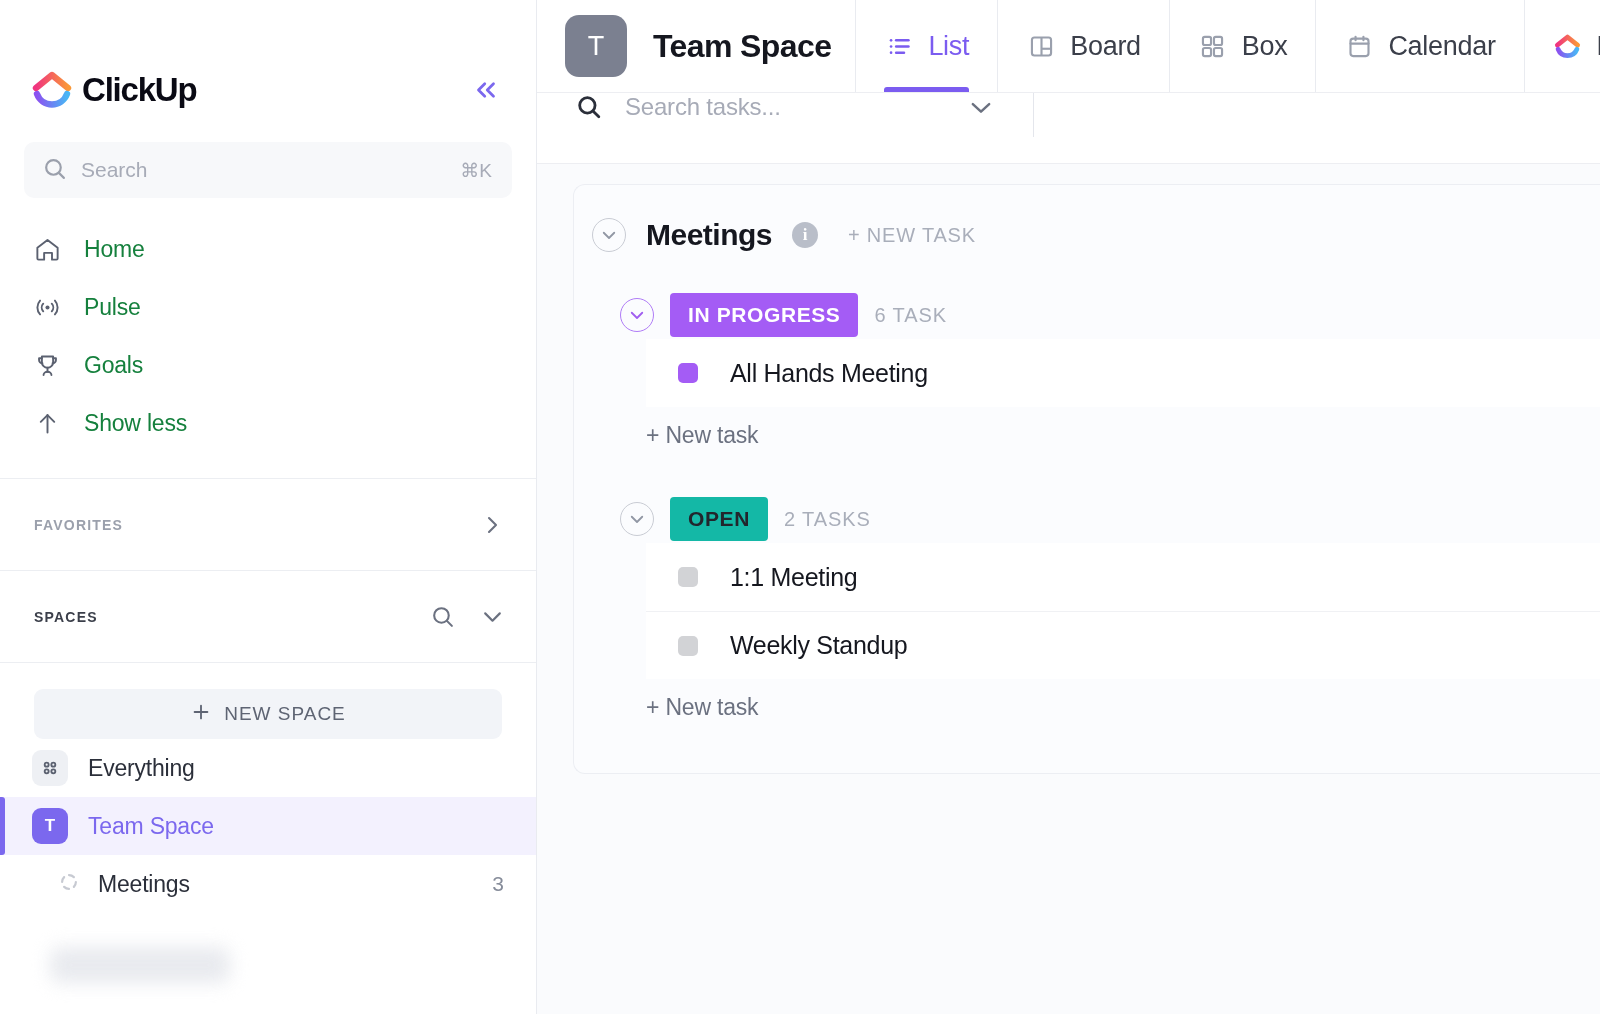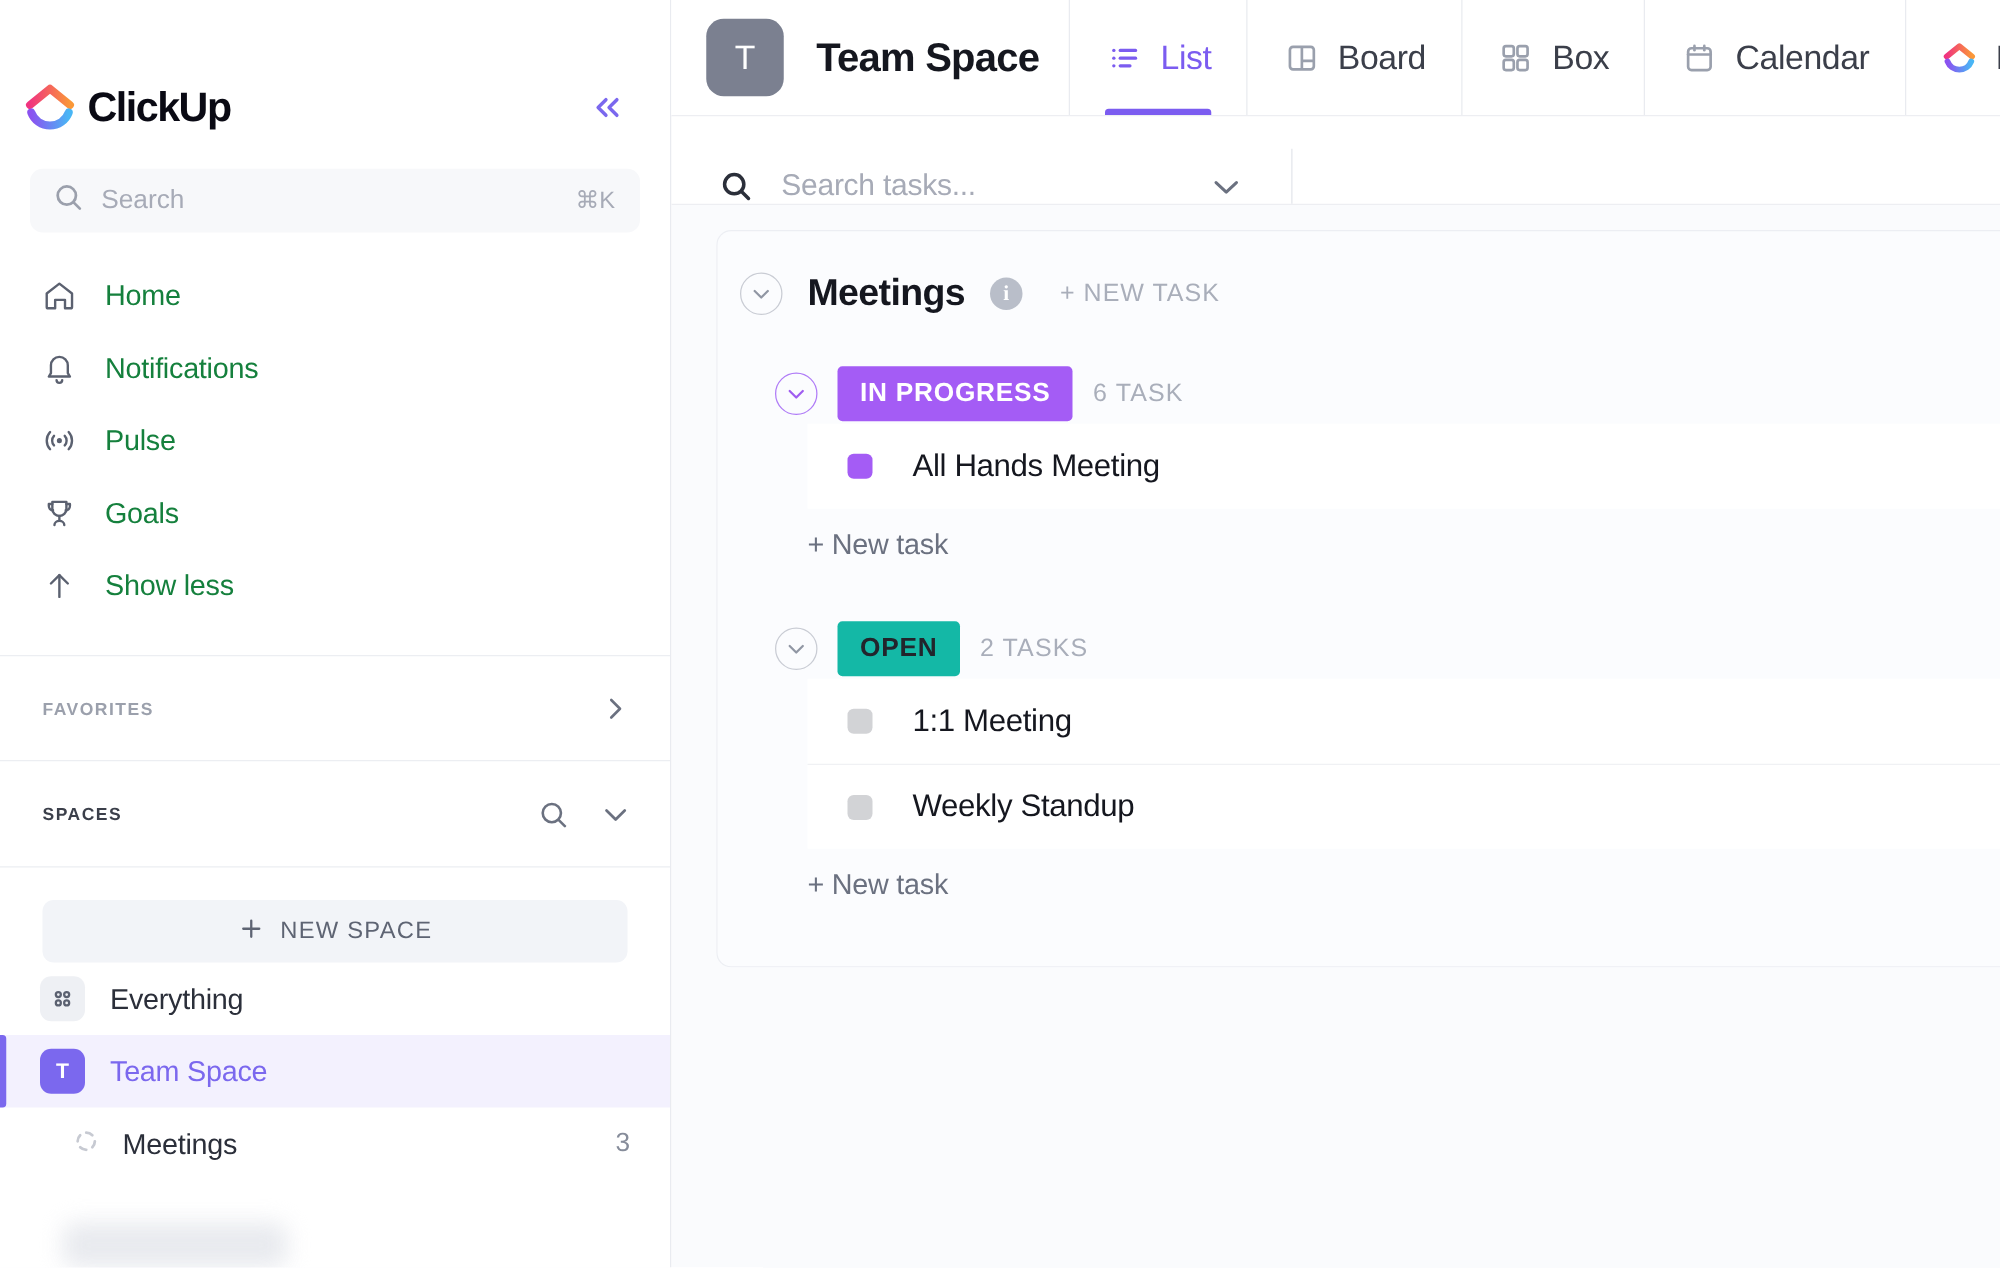--- a/index.html
+++ b/index.html
@@ -21,21 +21,21 @@
     border-right: 1px solid #e9ebf0;
     position: relative;
     flex: 0 0 537px;
     display: flex;
     flex-direction: column;
   }
   .sb-top {
     height: 92px;
     display: flex;
     align-items: center;
-    padding: 0 30px 0 20px;
+    padding: 0 30px 0 32px;
     margin-top: 44px;
   }
   .logo-wrap { display: flex; align-items: center; gap: 10px; }
   .logo-mark { width: 40px; height: 40px; display: block; }
   .logo-text {
     font-size: 33px;
     font-weight: 700;
     letter-spacing: -1.2px;
     color: #0a0a14;
   }
@@ -238,21 +238,21 @@
     bottom: 0;
     height: 5px;
     border-radius: 3px 3px 0 0;
     background: #7b5cf0;
   }
 
   .searchbar {
     height: 72px;
     flex: 0 0 72px;
     display: flex;
-    align-items: flex-end;
+    align-items: flex-start;
     padding-left: 38px;
     border-top: 1px solid #edeef2;
     border-bottom: 1px solid #edeef2;
     background: #fff;
   }
   .searchbar .sico { color: #2b2f3a; display: flex; align-items: center; }
   .searchbar .ph {
     font-size: 24px;
     color: #a7abb7;
     margin-left: 22px;
@@ -439,29 +439,20 @@
     </div>
 
     <nav class="nav">
       <div class="nav-item">
         <span class="nav-ico">
           <svg width="27" height="27" viewBox="0 0 24 24" fill="none" stroke="currentColor" stroke-width="1.7" stroke-linecap="round" stroke-linejoin="round">
             <path d="M3 10.5 L12 3.5 L21 10.5 V20 a1 1 0 0 1-1 1h-4v-6H9v6H4a1 1 0 0 1-1-1z"></path>
           </svg>
         </span>
         <span class="lbl">Home</span>
-      </div>
-      <div class="nav-item">
-        <span class="nav-ico">
-          <svg width="27" height="27" viewBox="0 0 24 24" fill="none" stroke="currentColor" stroke-width="1.7" stroke-linecap="round" stroke-linejoin="round">
-            <path d="M18 15.5V10a6 6 0 1 0-12 0v5.5L4.5 18h15z"></path>
-              <path d="M10 20.5a2 2 0 0 0 4 0"></path>
-          </svg>
-        </span>
-        <span class="lbl">Notifications</span>
       </div>
       <div class="nav-item">
         <span class="nav-ico">
           <svg width="27" height="27" viewBox="0 0 24 24" fill="none" stroke="currentColor" stroke-width="1.7" stroke-linecap="round">
             <circle cx="12" cy="12" r="1.8" fill="currentColor" stroke="none"></circle>
             <path d="M8.2 8.6a5 5 0 0 0 0 6.8"></path>
               <path d="M15.8 8.6a5 5 0 0 1 0 6.8"></path>
             <path d="M5.4 5.9a9 9 0 0 0 0 12.2"></path>
               <path d="M18.6 5.9a9 9 0 0 1 0 12.2"></path>
           </svg>

